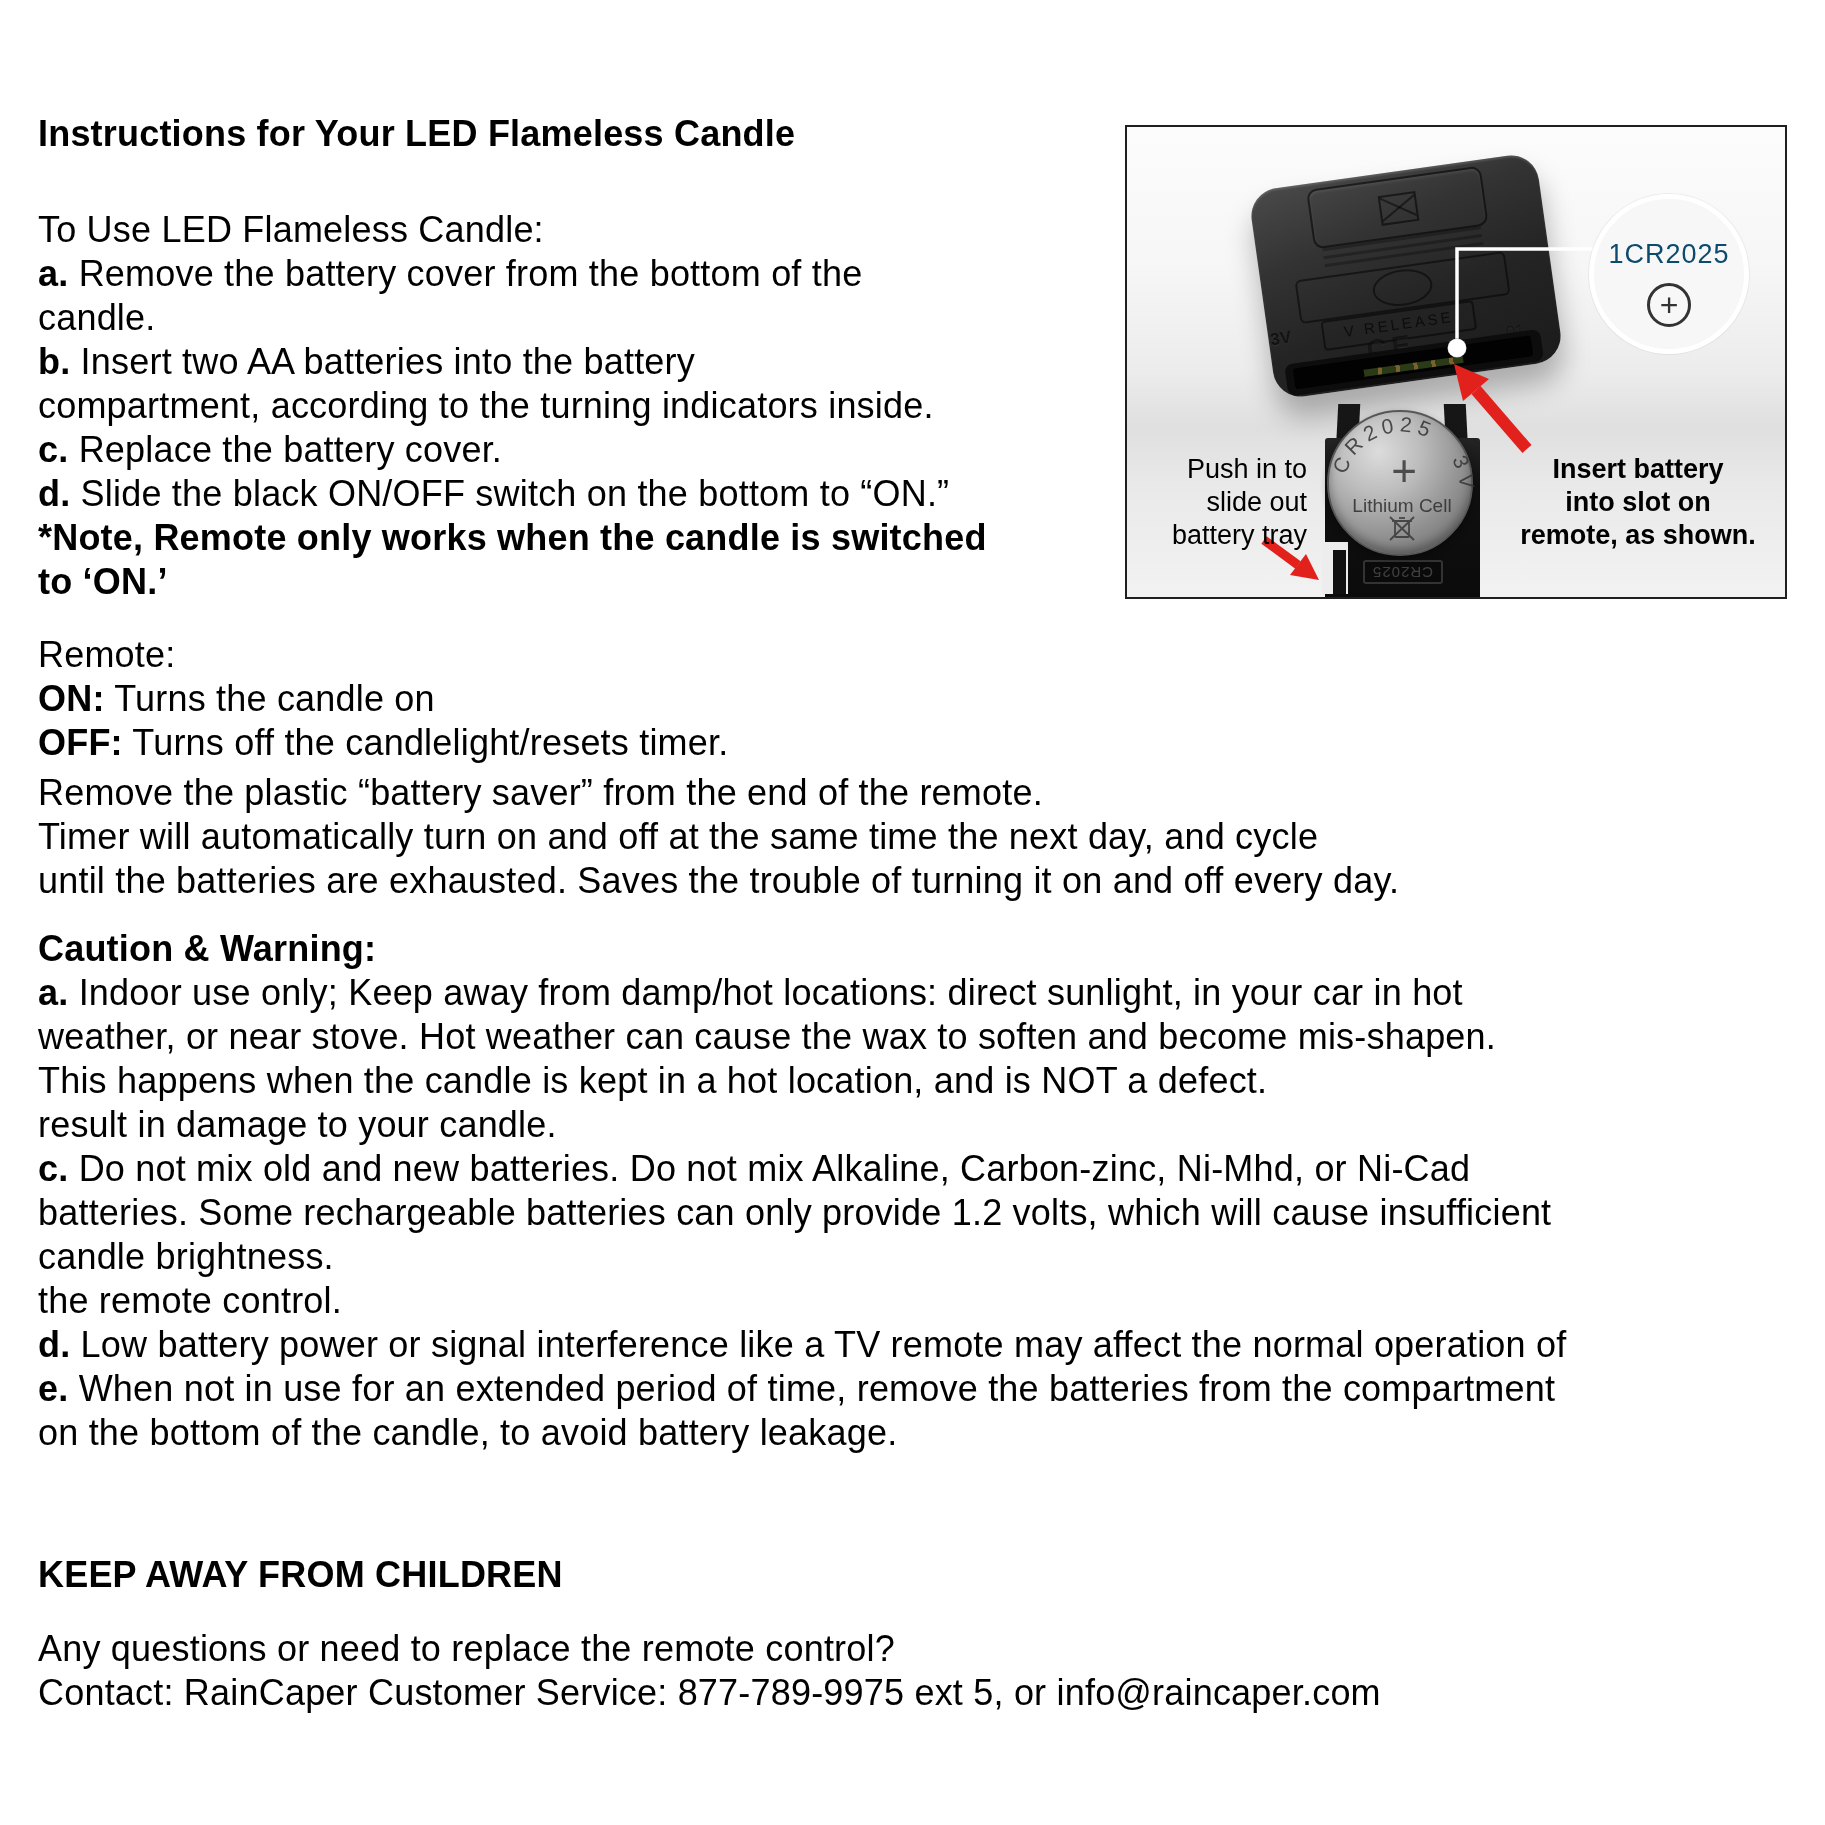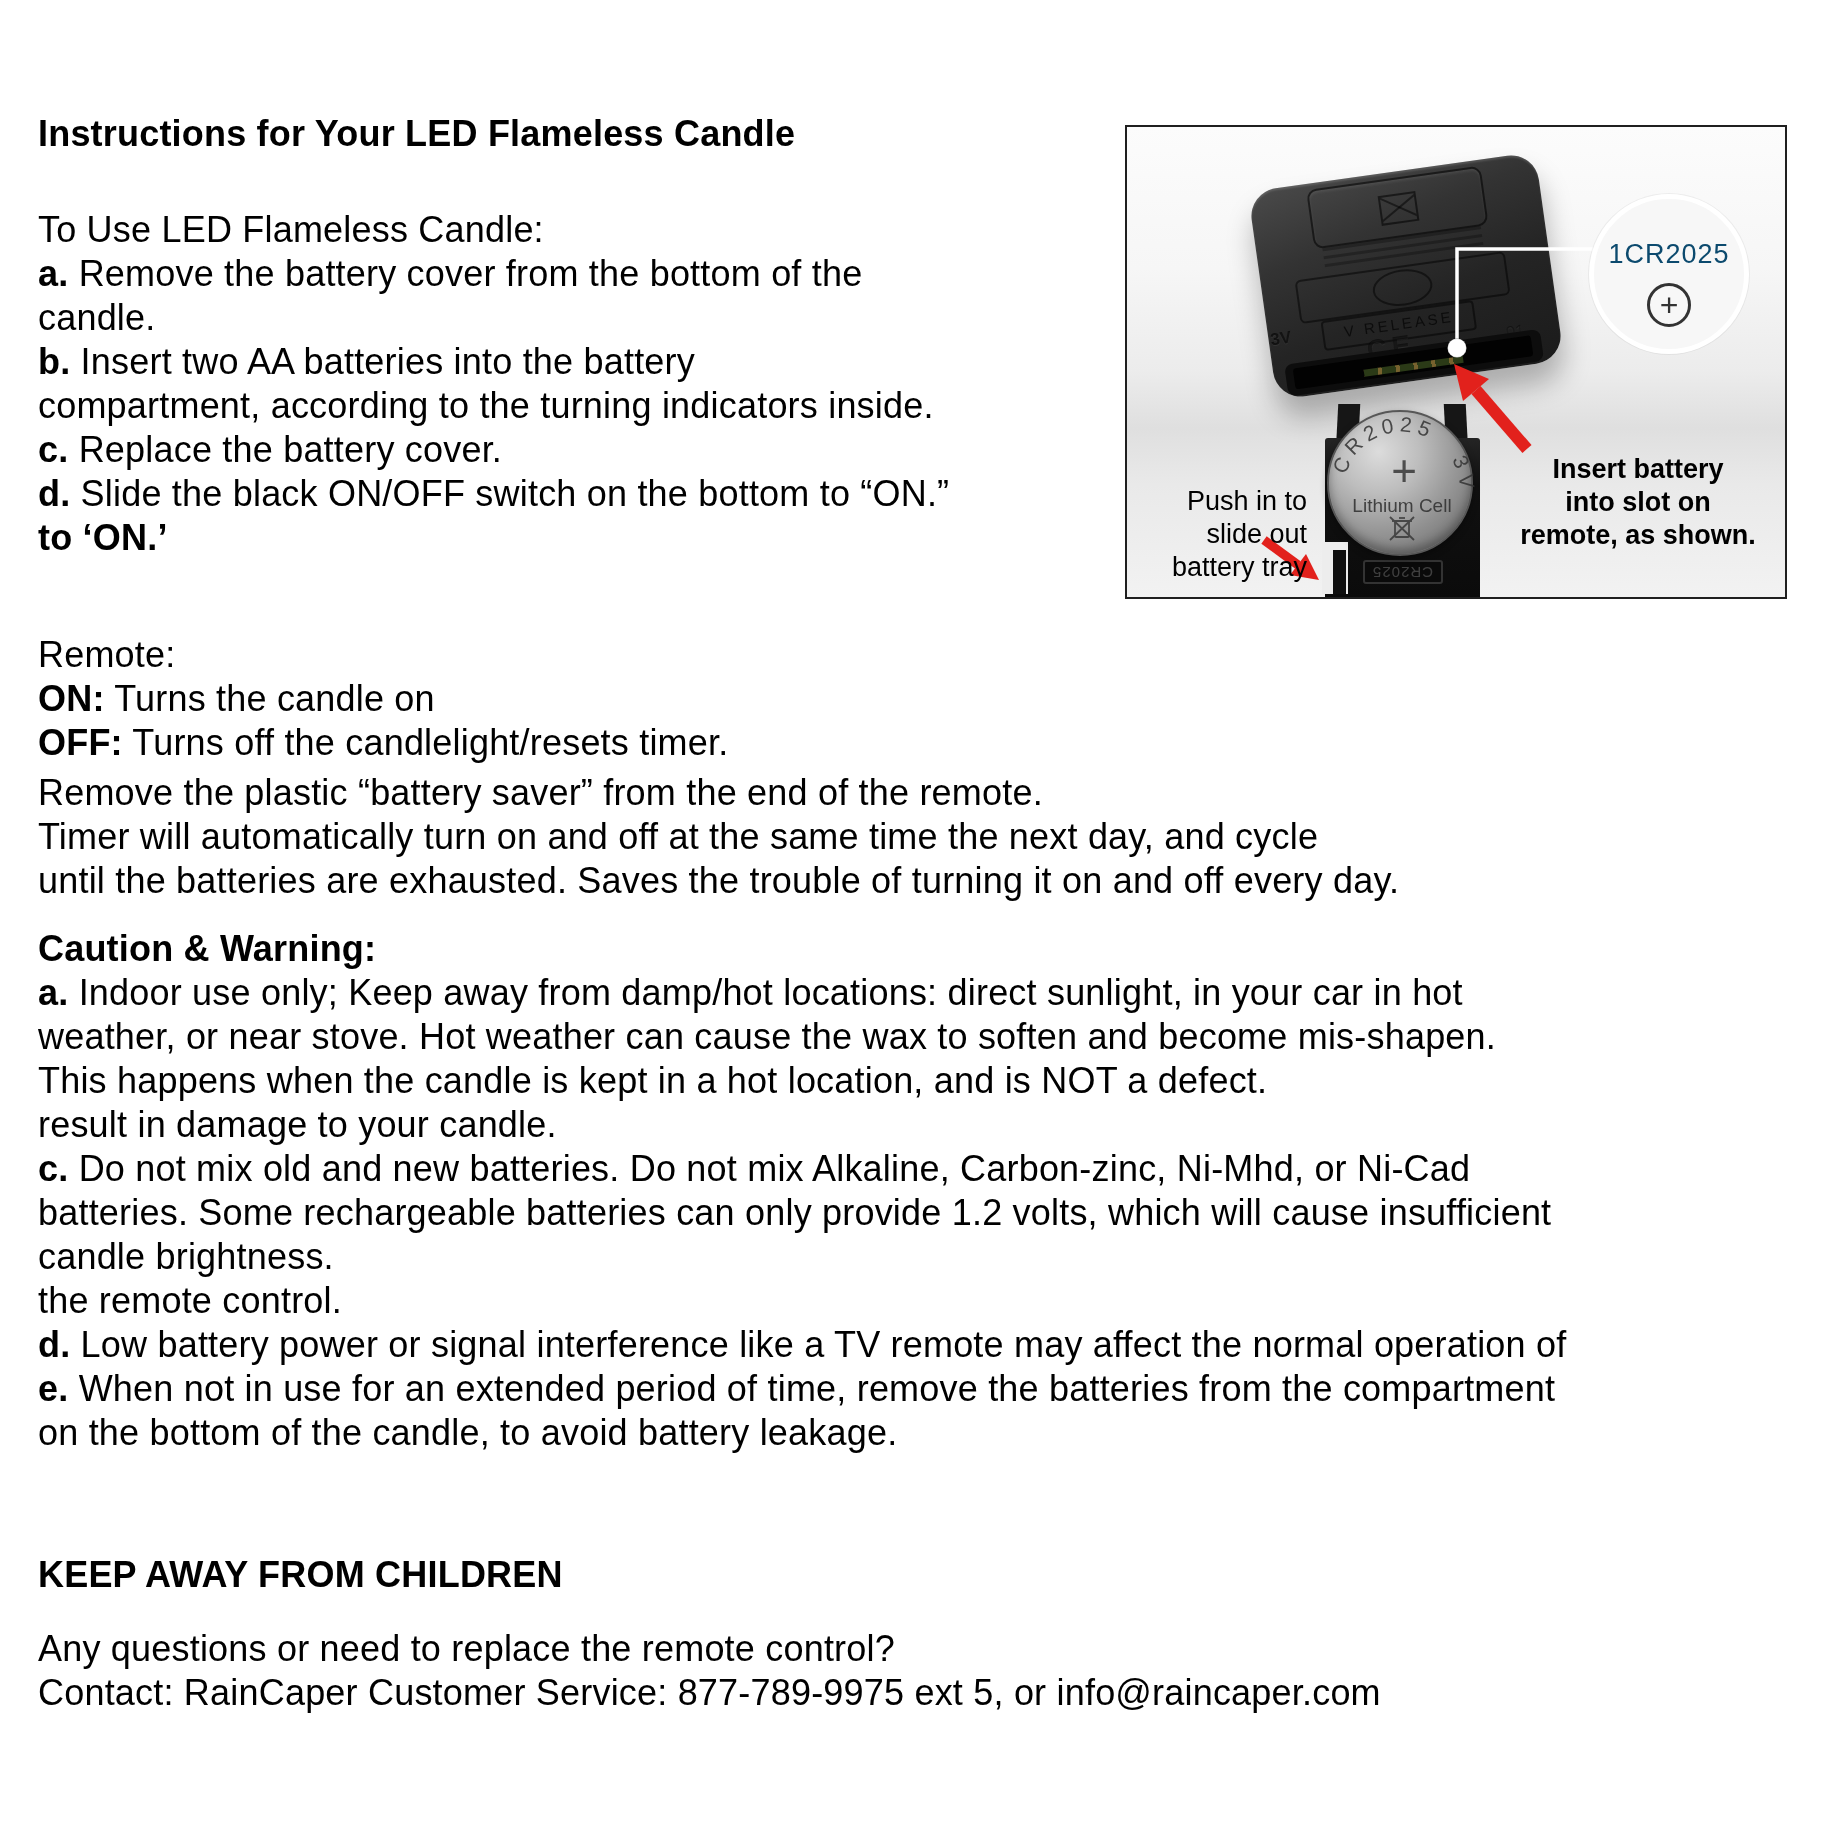--- a/index.html
+++ b/index.html
@@ -117,38 +117,39 @@
     font-size:27px; color:#0c4a6e; letter-spacing:1px;
   }
   .plus-circle {
     position:absolute; left:53px; top:84px; width:44px; height:44px; border-radius:50%;
     border:3px solid #333; box-sizing:border-box; text-align:center;
   }
   .plus-circle span { font-size:32px; line-height:38px; color:#333; }
 
   
   .caption { position:absolute; top:326px; font-size:27px; line-height:33px; color:#000; white-space:pre-line; }
-  .cap-left  { left:6px; width:174px; text-align:right;margin-top:32px; }
+  .cap-left  { left:6px; width:174px; text-align:right; }
   .cap-right { left:380px; width:262px; text-align:center;font-weight:bold; }
 </style>
 </head>
 <body>
 
 <div class="page">
 
   <div class="doc">
     <h1 class="title">Instructions for Your LED Flameless Candle</h1>
     <div class="sec-usage">
         <div class="line">To Use LED Flameless Candle:</div>
         <div class="line"><b>a.</b> Remove the battery cover from the bottom of the</div>
         <div class="line">candle.</div>
         <div class="line"><b>b.</b> Insert two AA batteries into the battery</div>
         <div class="line">compartment, according to the turning indicators inside.</div>
         <div class="line"><b>c.</b> Replace the battery cover.</div>
         <div class="line"><b>d.</b> Slide the black ON/OFF switch on the bottom to “ON.”</div>
+        <div class="line"><b>*Note, Remote only works when the candle is switched</b></div>
         <div class="line"><b>to ‘ON.’</b></div>
       </div>
     <div class="sec-remote">
         <div class="line">Remote:</div>
         <div class="line"><b>ON:</b> Turns the candle on</div>
         <div class="line"><b>OFF:</b> Turns off the candlelight/resets timer.</div>
       </div>
     <div class="sec-timer">
         <div class="line">Remove the plastic “battery saver” from the end of the remote.</div>
         <div class="line">Timer will automatically turn on and off at the same time the next day, and cycle</div>

